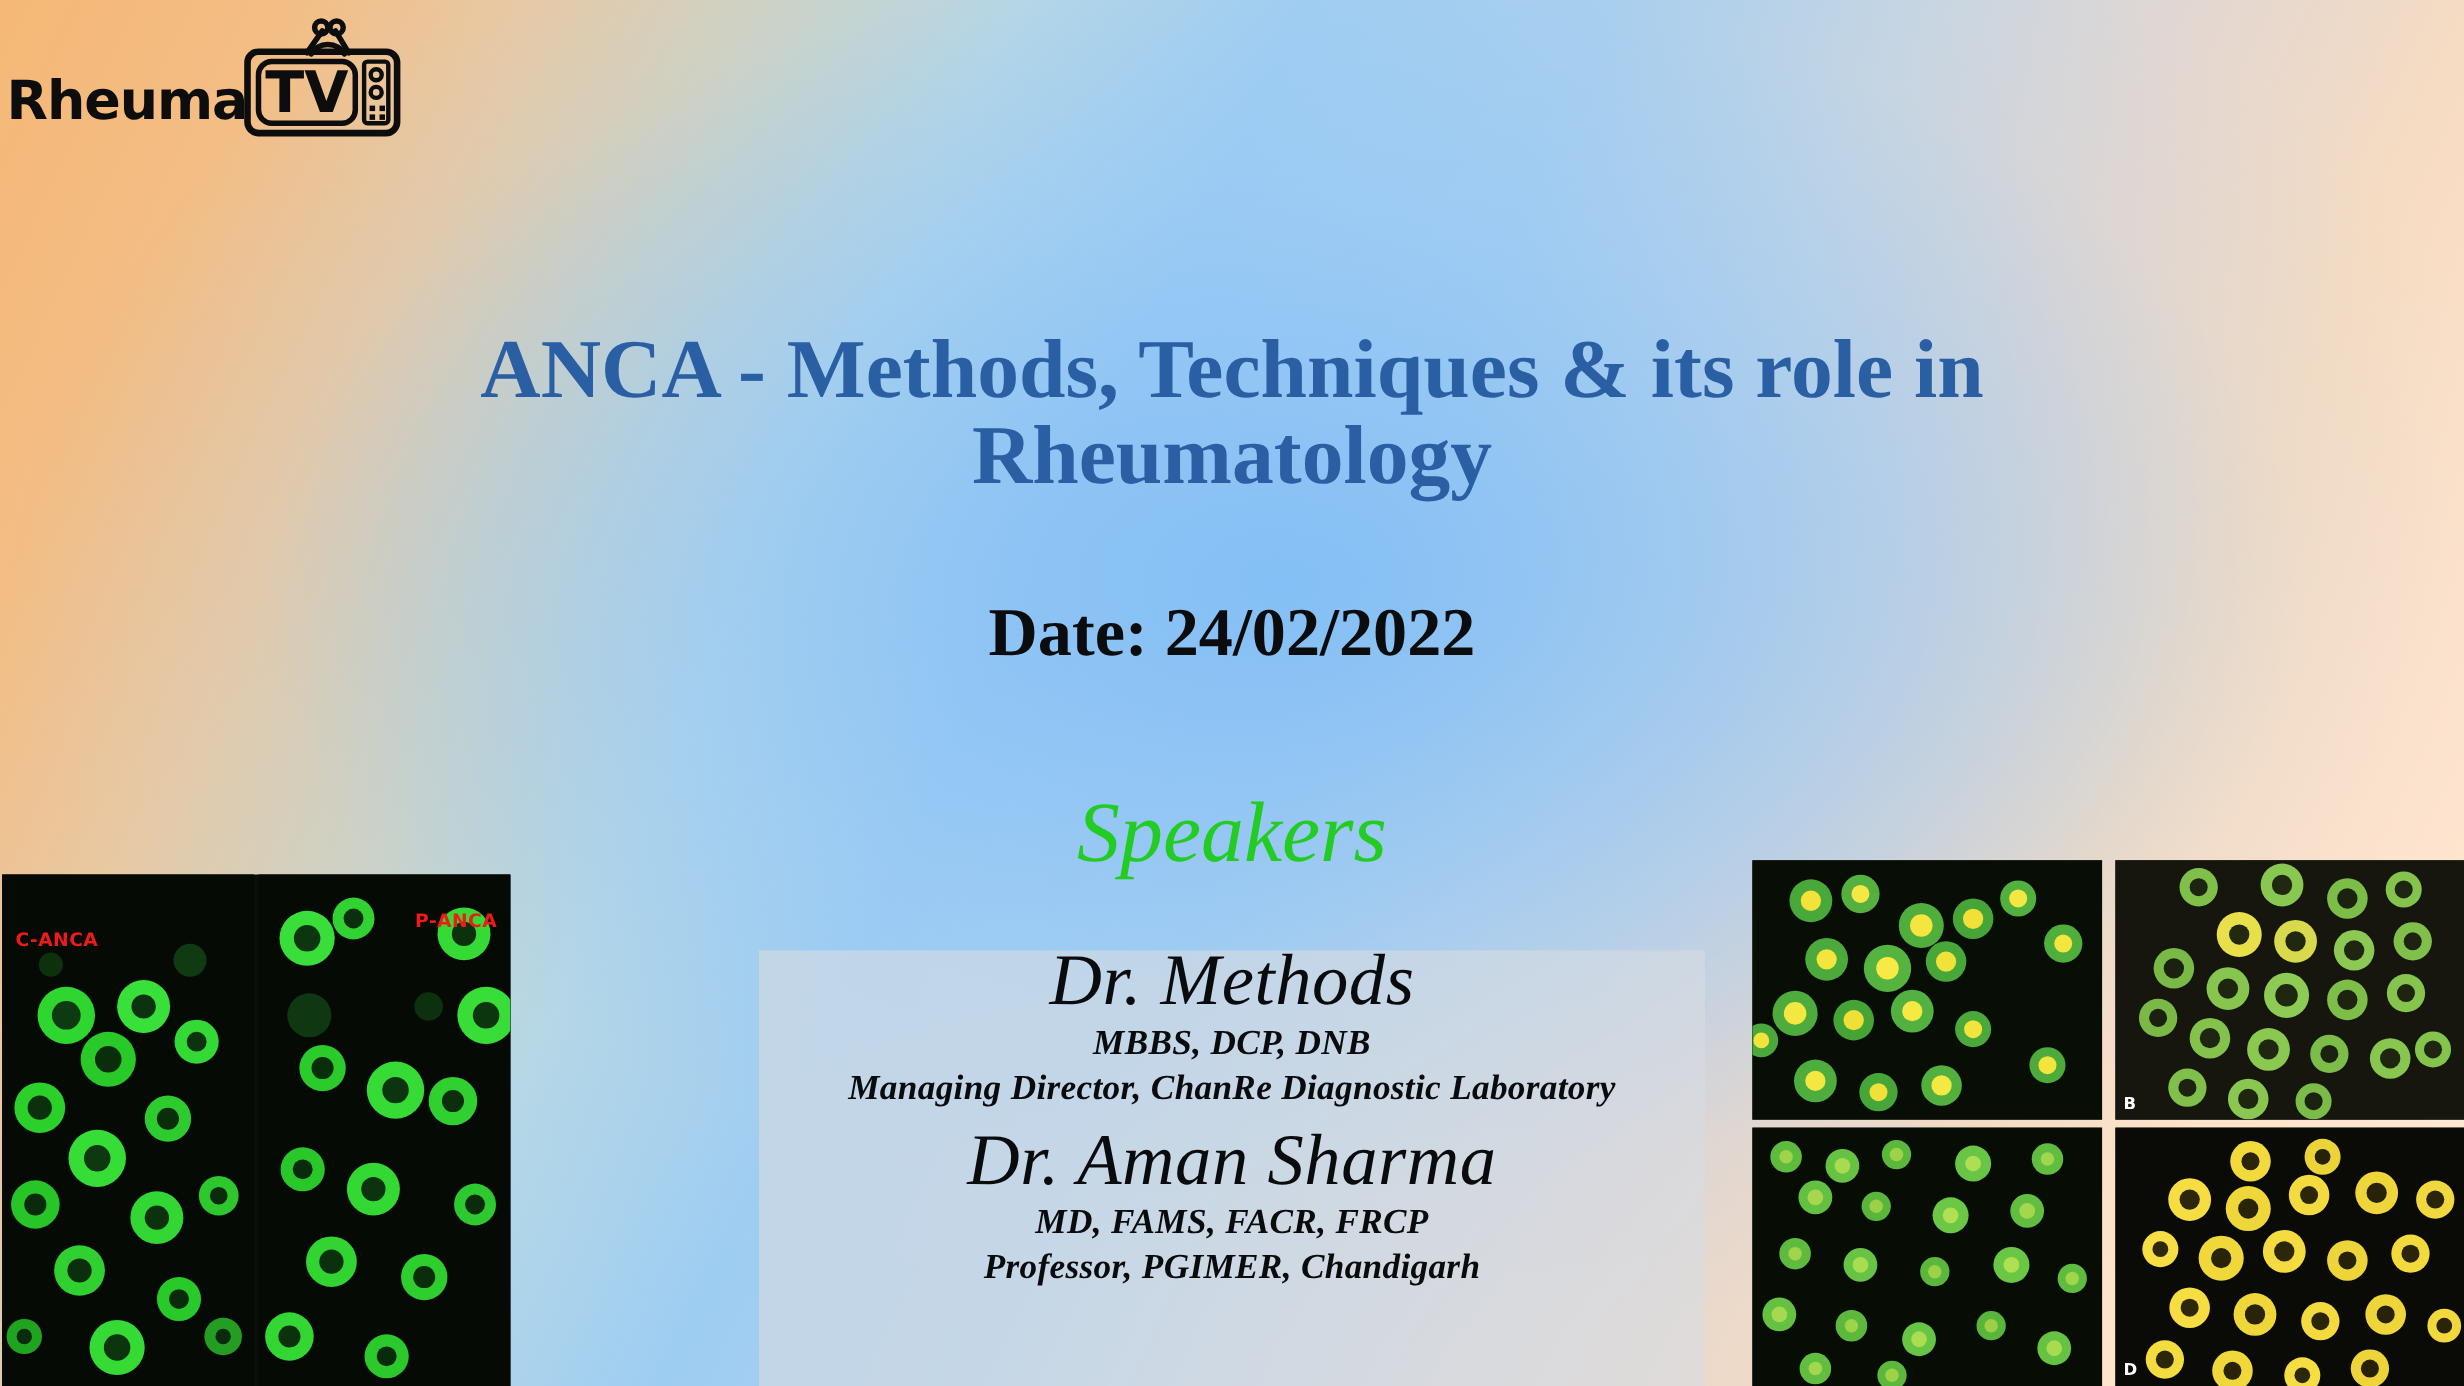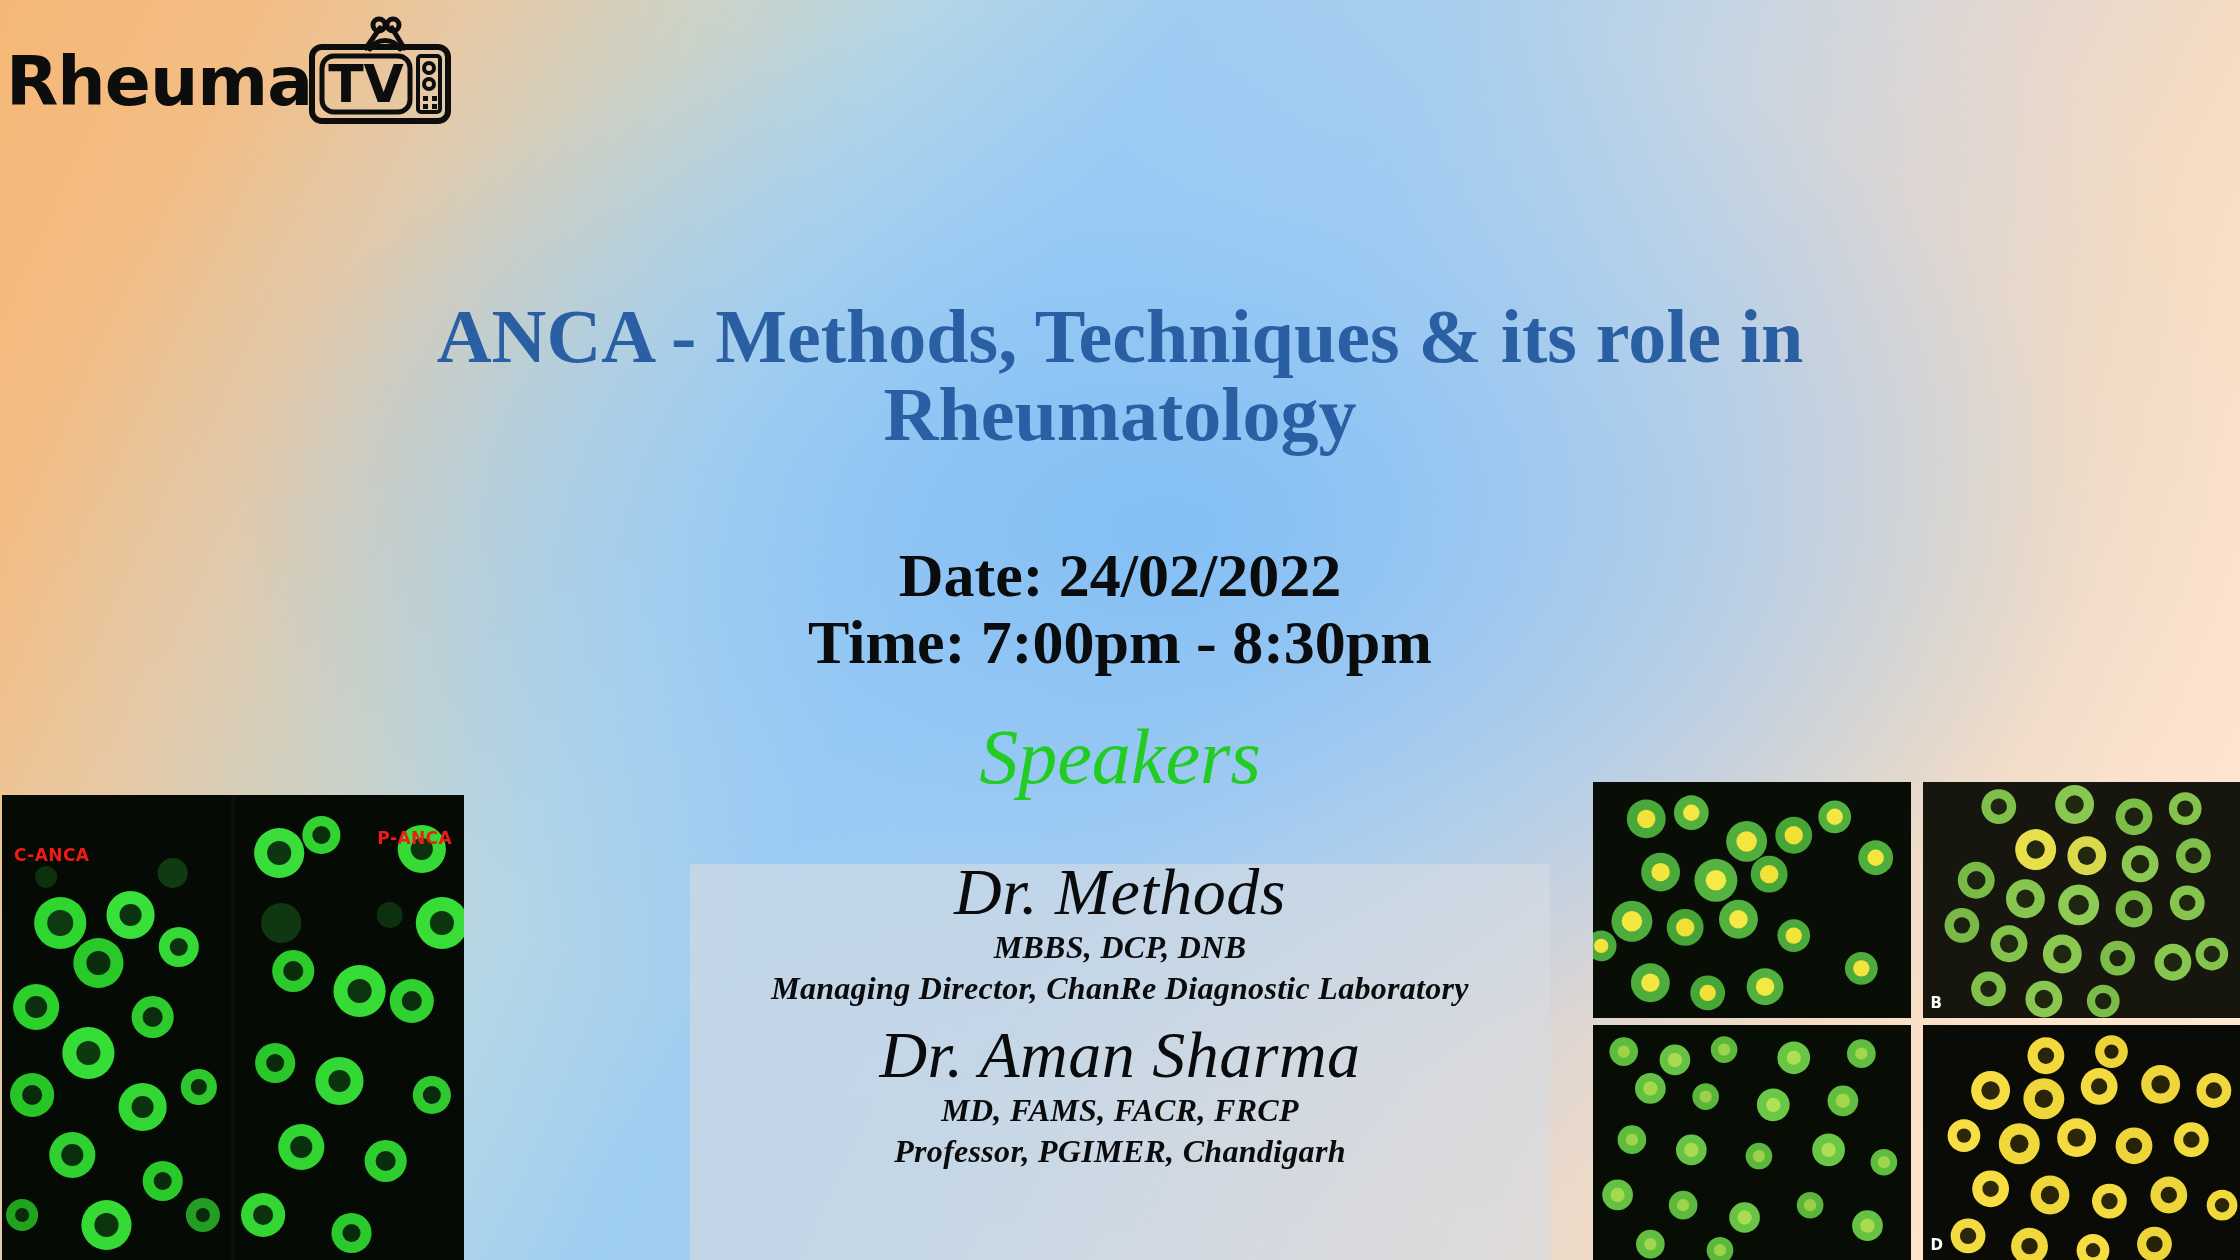--- a/index.html
+++ b/index.html
@@ -48,21 +48,21 @@
     left: 6px;
     top: 8px;
     width: 420px;
     height: 118px;
     display: flex;
     align-items: flex-end;
   }
   .logo-word {
     font-family: "DejaVu Sans", sans-serif;
     font-weight: 700;
-    font-size: 68px;
+    font-size: 49px;
     color: #0d0d0d;
     letter-spacing: -1px;
     line-height: 1;
     margin-bottom: 10px;
   }
   .tv-icon {
     position: relative;
     width: 148px;
     height: 110px;
     margin-left: -6px;
@@ -247,21 +247,20 @@
         </g>
         <text x="60" y="86" text-anchor="middle" font-family="DejaVu Sans, sans-serif" font-size="52" font-weight="700" fill="#0d0d0d">TV</text>
       </svg>
     </div>
   </div>
 
   <div class="topic-title">ANCA - Methods, Techniques &amp; its role in Rheumatology</div>
 
   <div class="datetime">
     <div>Date: 24/02/2022</div>
-    <div>Time: 7:00pm - 8:30pm</div>
   </div>
 
   <div class="speakers-head">Speakers</div>
 
   <div class="speakers">
     <div>
       <div class="sp-name">Dr. Methods</div>
       <div class="sp-cred">MBBS, DCP, DNB</div>
       <div class="sp-aff">Managing Director, ChanRe Diagnostic Laboratory</div>
     </div>

